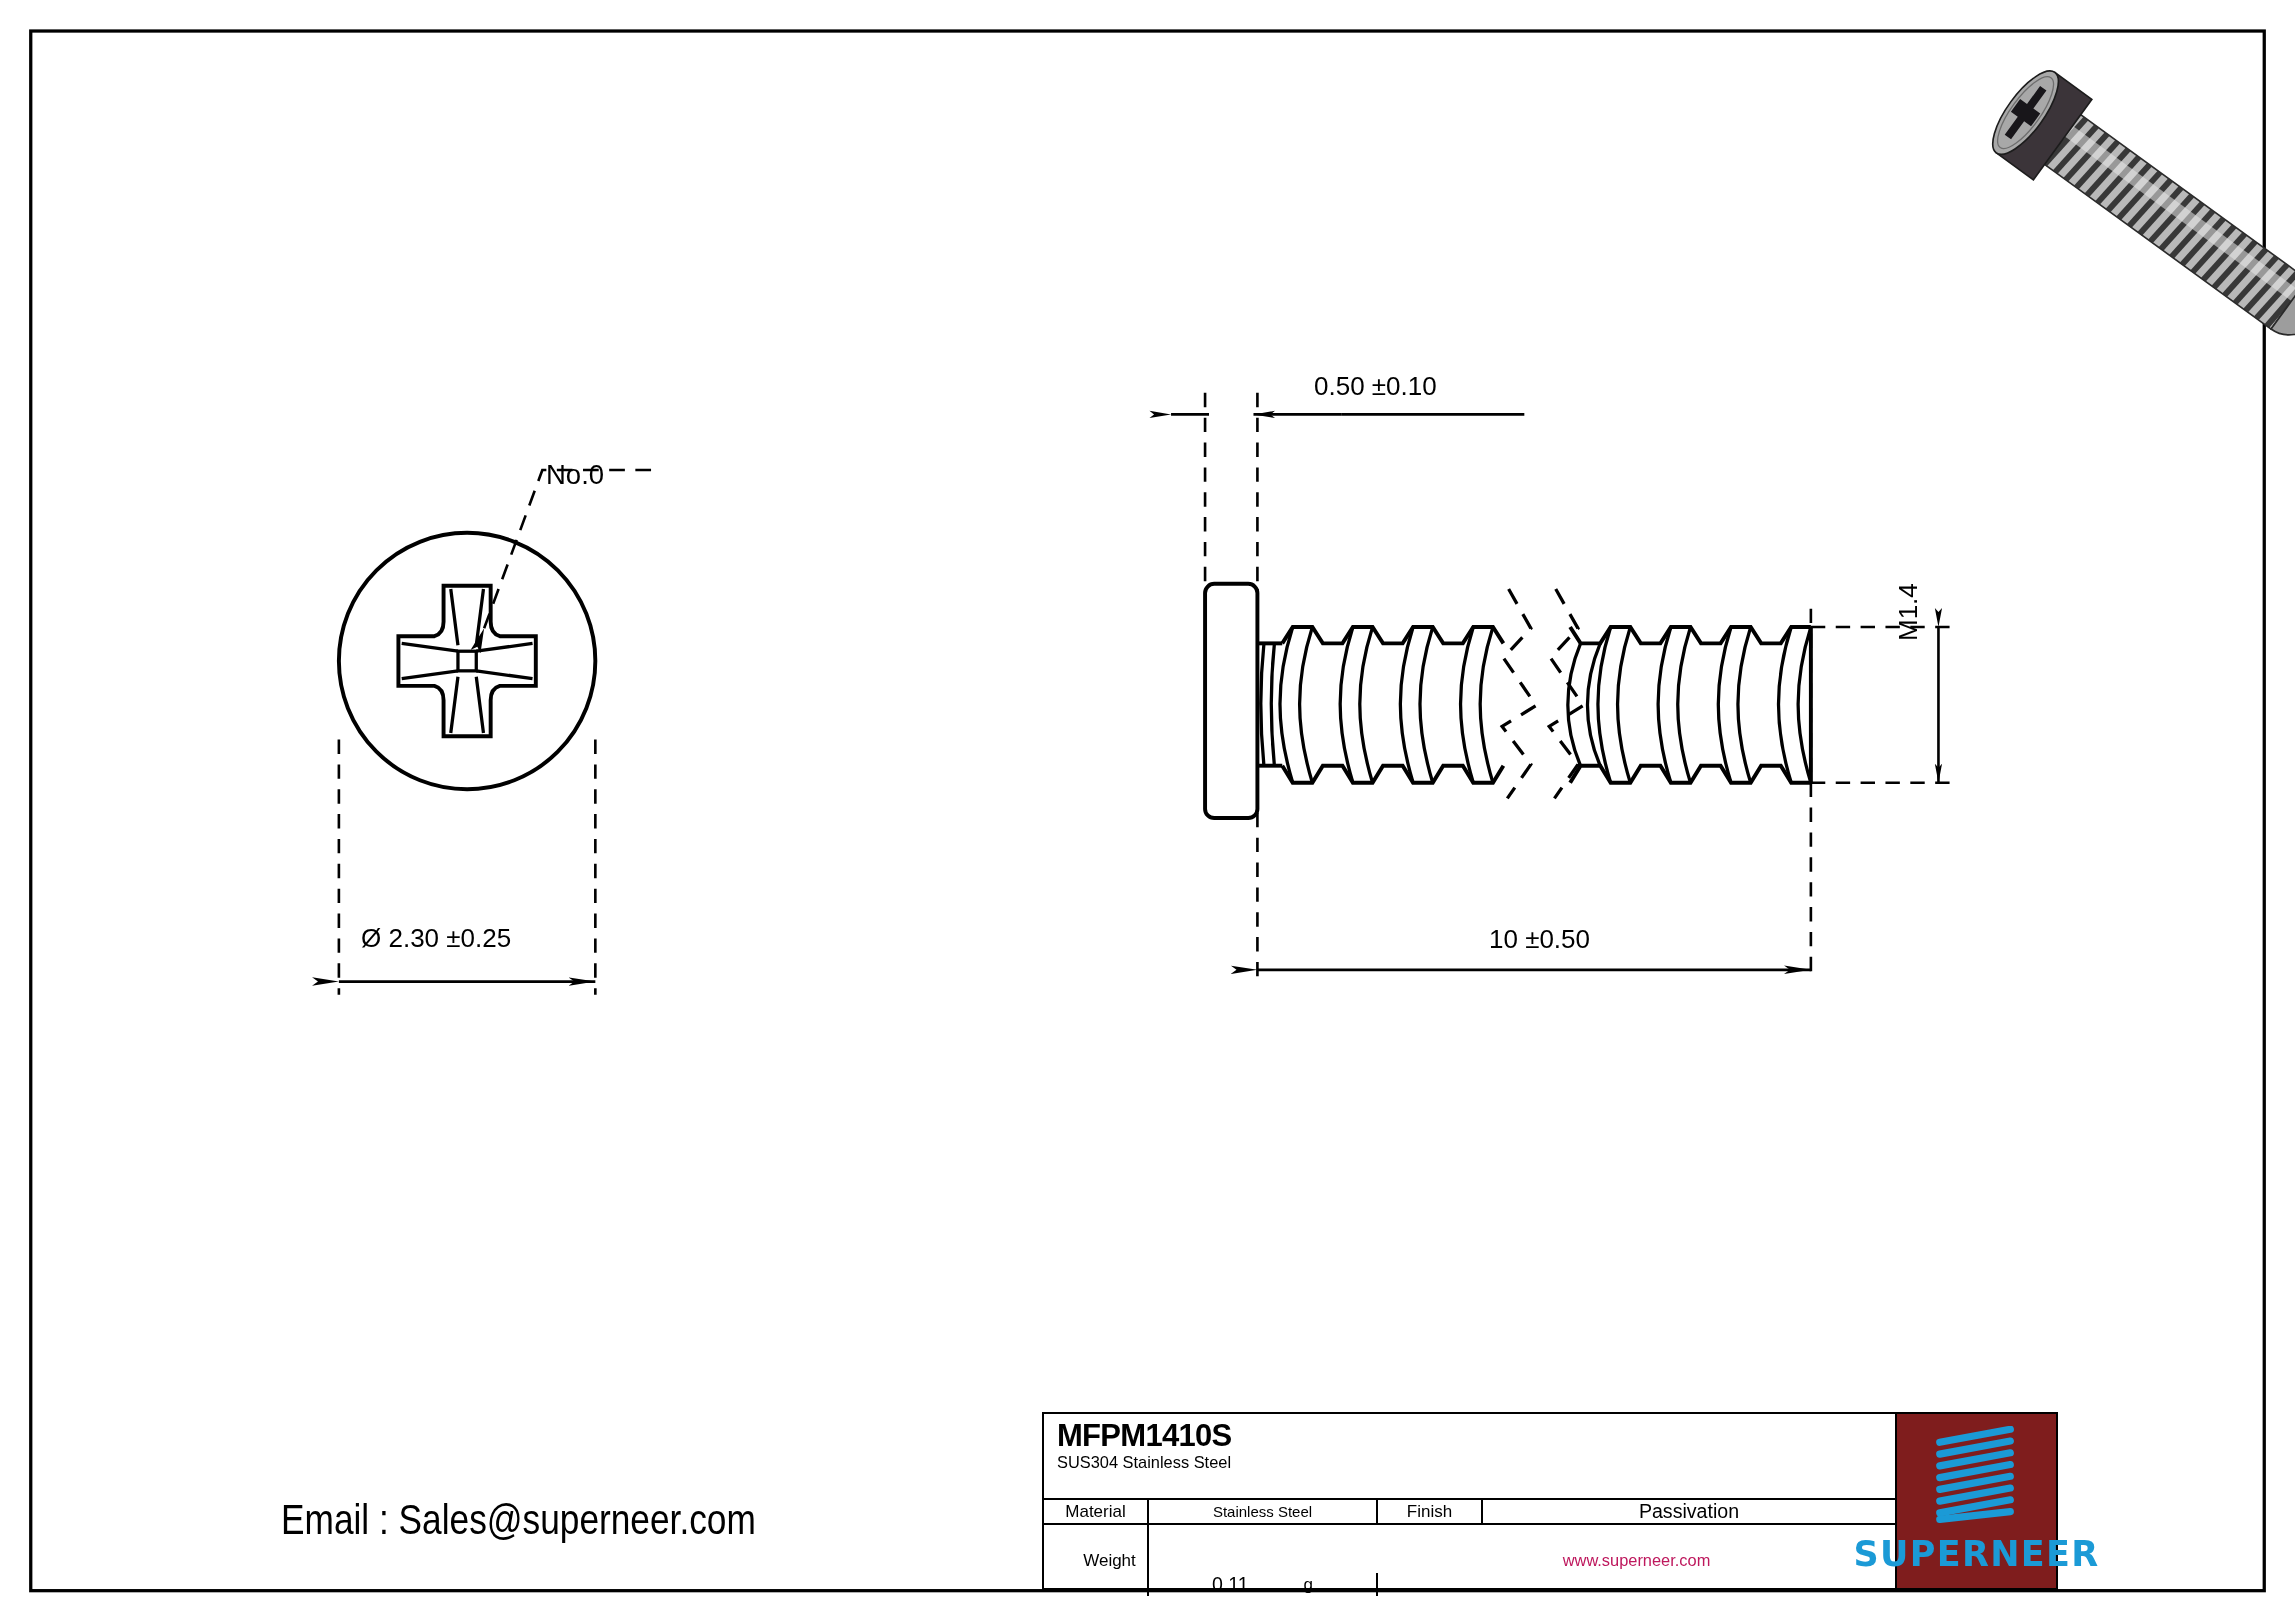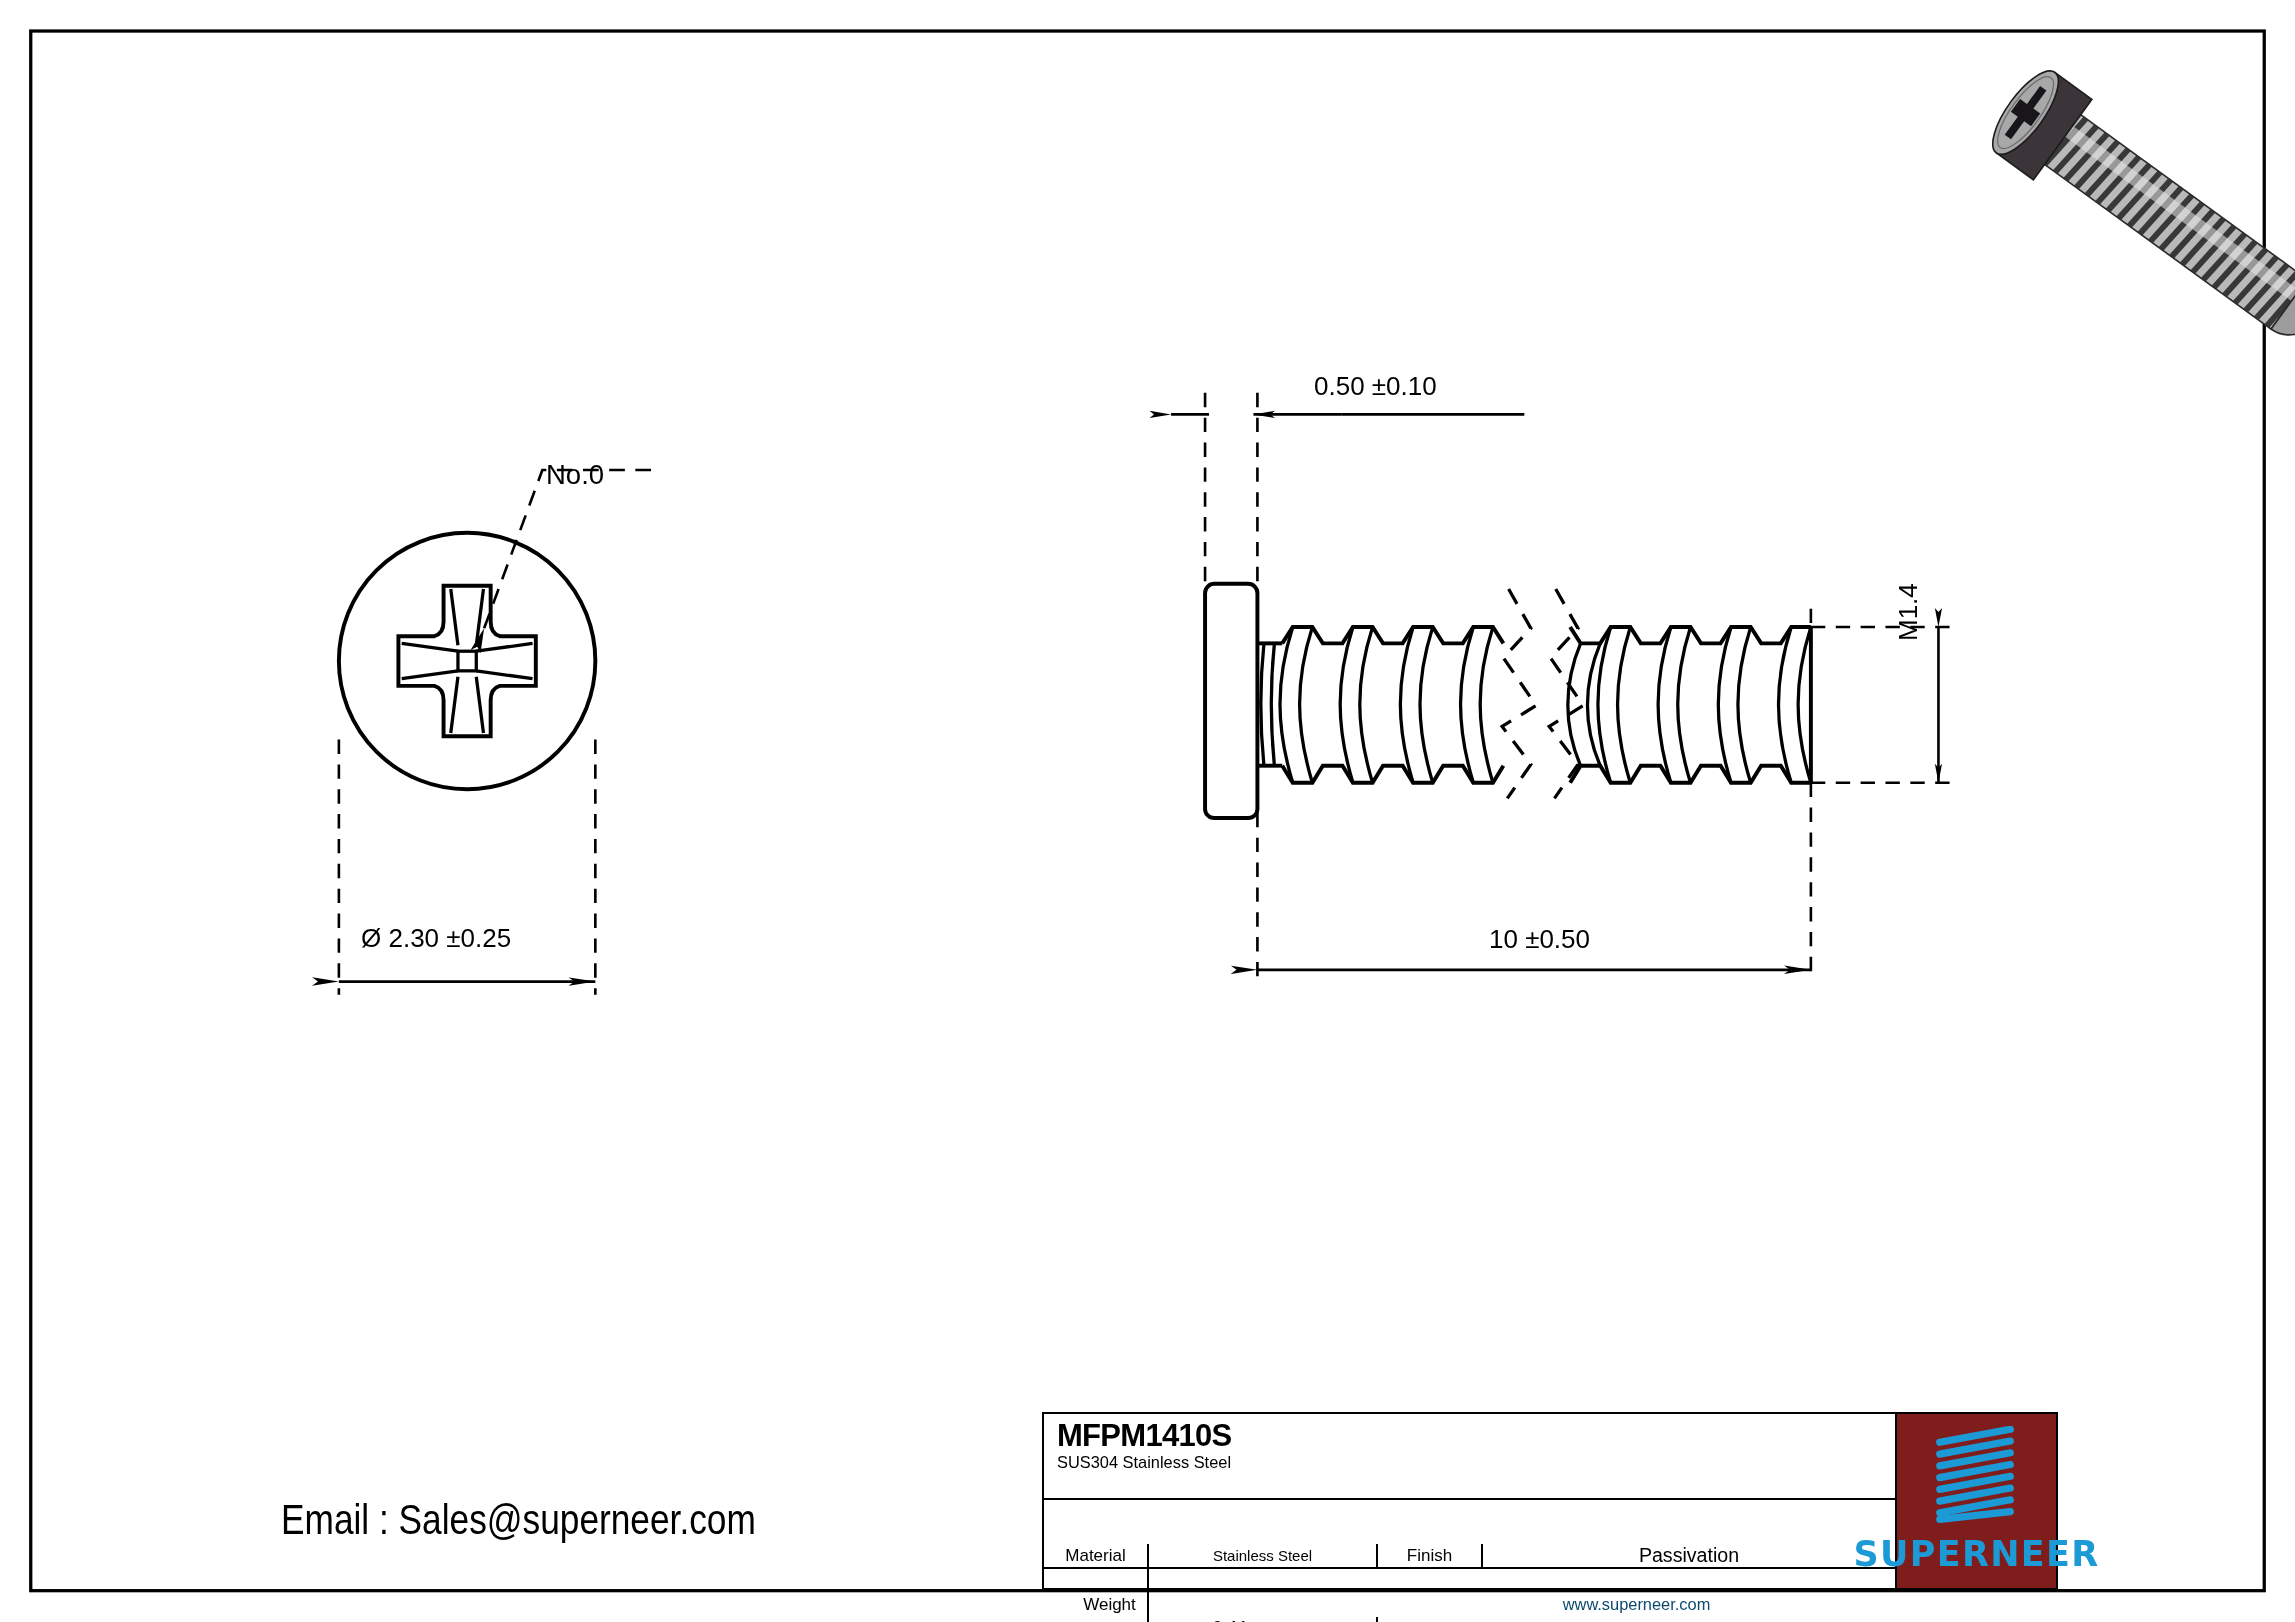--- a/index.html
+++ b/index.html
@@ -18,31 +18,31 @@
     border:2px solid #000;background:#fff;display:flex;
   }
   #tb-left{flex:0 0 851px;display:flex;flex-direction:column;border-right:2px solid #000;}
   #tb-ident{flex:0 0 86px;padding:3.9px 0 0 13px;box-sizing:border-box;border-bottom:2px solid #000;}
   #part-number{font-size:31px;font-weight:bold;letter-spacing:-0.7px;line-height:35px;}
   #part-desc1,#part-desc2{font-size:16.4px;line-height:19.6px;}
   #tb-specs{flex:1;display:flex;flex-direction:column;}
   .tb-row{flex:1;display:flex;}
   .tb-cell{box-sizing:border-box;display:flex;align-items:center;justify-content:center;
            border-right:2px solid #000;font-size:17px;}
-  .tb-row.top .tb-cell{border-bottom:2px solid #000;margin-top:44px;}
+  .tb-row.top .tb-cell{border-bottom:2px solid #000;}
   .tb-cell.last{border-right:none;}
   .c-material-label{flex:0 0 105px;}
   .c-material-value{flex:0 0 229px;font-size:15px;}
   .c-finish-label{flex:0 0 105px;}
   .c-finish-value{flex:1;font-size:19.6px;}
   .c-weight-label{flex:0 0 105px;padding-left:28px;}
   .c-weight-value{flex:0 0 229px;font-size:19.6px;justify-content:center;gap:55px;margin-top:48px;}
   .c-weight-unit{font-size:17px;}
   .c-url{flex:1;justify-content:center;}
-  #site-url{color:#0c4a6e;font-size:16.4px;}
+  #site-url{color:#be185d;font-size:16.4px;}
 
   #tb-right{flex:1;position:relative;background:#7f1d1d;padding-left:16px;}
   #logo-mark{position:absolute;left:50%;top:11.8px;transform:translateX(-50%);}
   #logo-word{position:absolute;left:50%;bottom:14.4px;transform:translateX(-50%);
              color:#1b9ad6;font-size:35px;font-weight:bold;letter-spacing:1.3px;
              font-family:"DejaVu Sans", sans-serif;}
 
   
   #email-text{position:absolute;left:281px;top:1495px;font-size:43px;
               font-family:"Liberation Sans Narrow","Liberation Sans",sans-serif;

